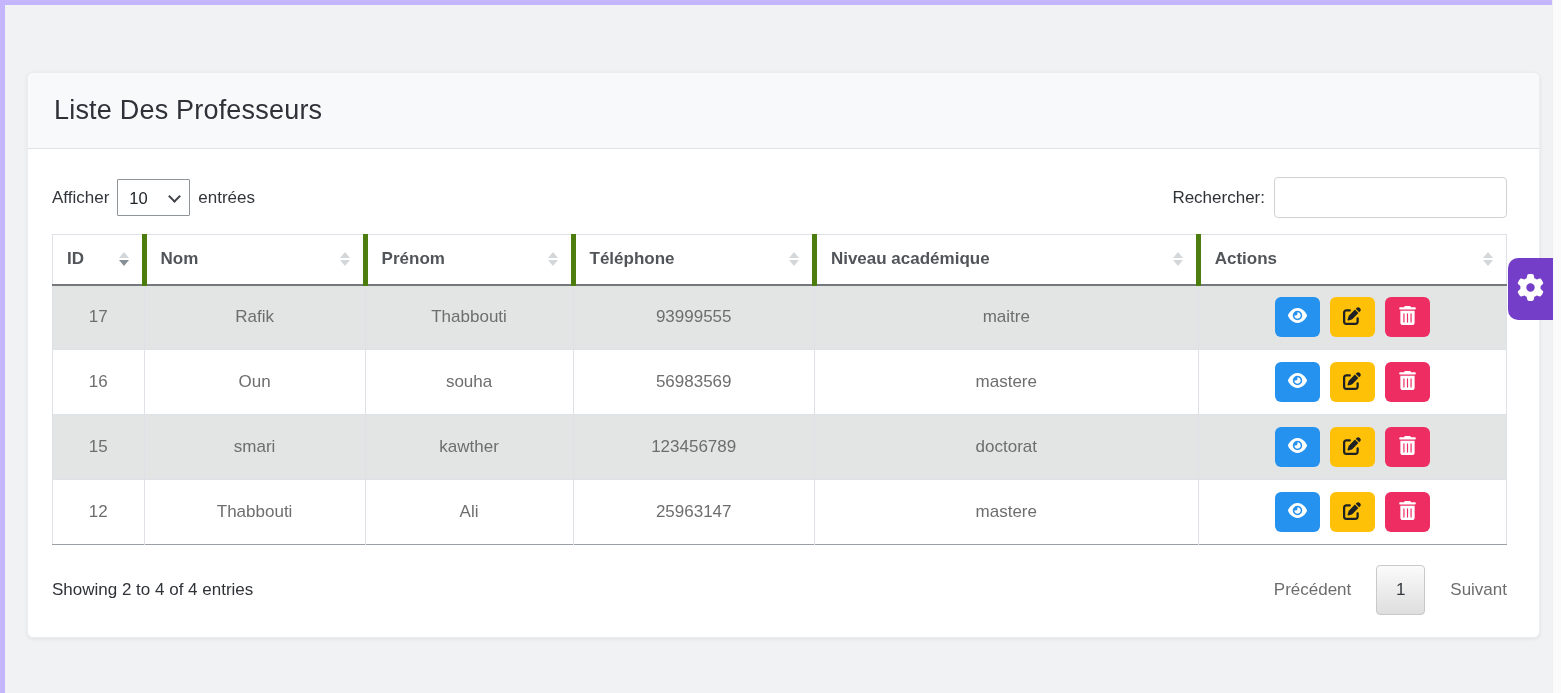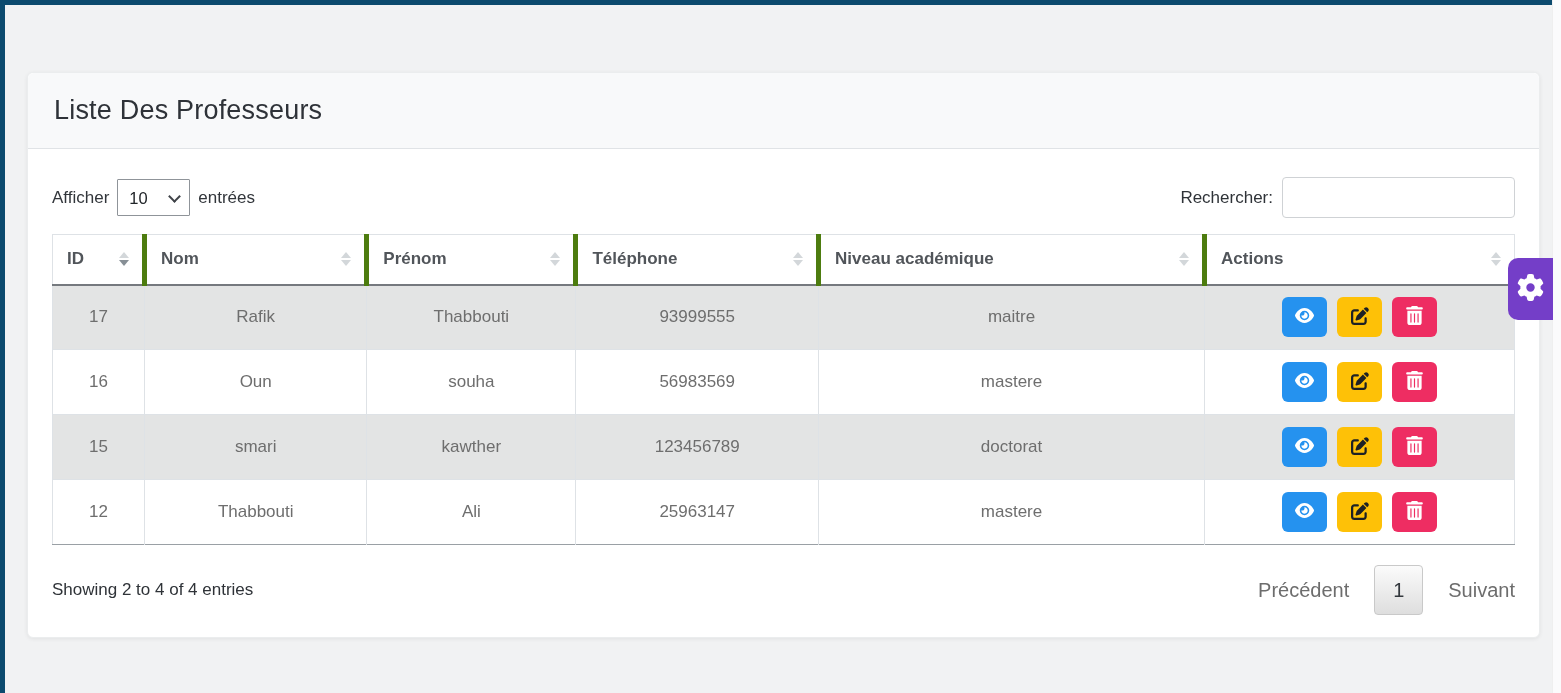--- a/index.html
+++ b/index.html
@@ -1,19 +1,19 @@
 <!DOCTYPE html>
 <html><head>
 <meta charset="utf-8">
 <style>
   * { margin:0; padding:0; box-sizing:border-box; }
   html,body { background:#fff; }
   .viewport {
     position:relative; width:1561px; height:693px; overflow:hidden;
-    background:#0c4a6e; font-family:"Liberation Sans", sans-serif;
+    background:#c4b5fd; font-family:"Liberation Sans", sans-serif;
   }
   .page-bg {
     position:absolute; left:5px; top:5px; right:9px; bottom:0;
     background:#f1f2f3;
   }
   .scroll-strip {
     position:absolute; right:0; top:0; width:9px; height:100%;
     background:#fbfbfc; border-left:1px solid #efefef;
   }
   
@@ -21,21 +21,21 @@
     position:absolute; left:27px; top:72px; width:1513px;
     background:#fff; border:1px solid #ebedee; border-radius:6px;
     box-shadow:0 1px 4px rgba(0,0,0,0.07);
   }
   .card-header {
     height:76px; display:flex; align-items:center; padding:0 26px;
     background:#f8f9fa; border-bottom:1px solid #e0e3e6;
     border-radius:6px 6px 0 0;
   }
   .card-title { font-size:27px; font-weight:400; color:#2e3238; letter-spacing:0.2px; }
-  .card-body { padding:24px 24px 22px 24px; }
+  .card-body { padding:24px 32px 22px 24px; }
 
   
   .controls {
     display:flex; justify-content:space-between; align-items:center;
     margin:4px 0 16px 0;
   }
   .length-control { display:flex; align-items:center; font-size:17px; color:#32363b; }
   .select-wrap { position:relative; margin:0 8px; }
   .select-wrap select {
     appearance:none; -webkit-appearance:none;
@@ -98,21 +98,21 @@
   .btn-edit   { background:#fec107; }
   .btn-edit svg { fill:#1d2125; width:18px; height:18px; }
   .btn-delete { background:#ee2d62; }
 
   
   .table-footer {
     display:flex; justify-content:space-between; align-items:center;
     margin-top:20px;
   }
   .info-text { font-size:17px; color:#2f3338; }
-  .pagination { display:flex; align-items:center; font-size:20px; color:#6d6d6d; }
+  .pagination { display:flex; align-items:center; font-size:17px; color:#6d6d6d; }
   .page-link { cursor:pointer; }
   .page-prev { margin-right:25px; }
   .page-next { margin-left:25px; }
   .page-current {
     display:flex; align-items:center; justify-content:center;
     width:49px; height:50px; border:1px solid #c9c9c9; border-radius:4px;
     background:linear-gradient(to bottom,#fbfbfb,#dedede); color:#33383d;
   }
 
   

